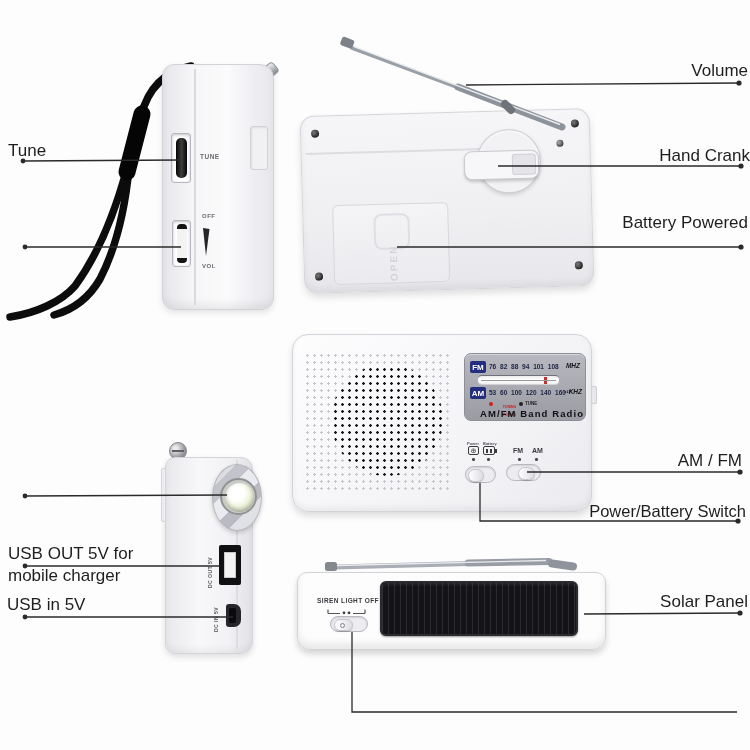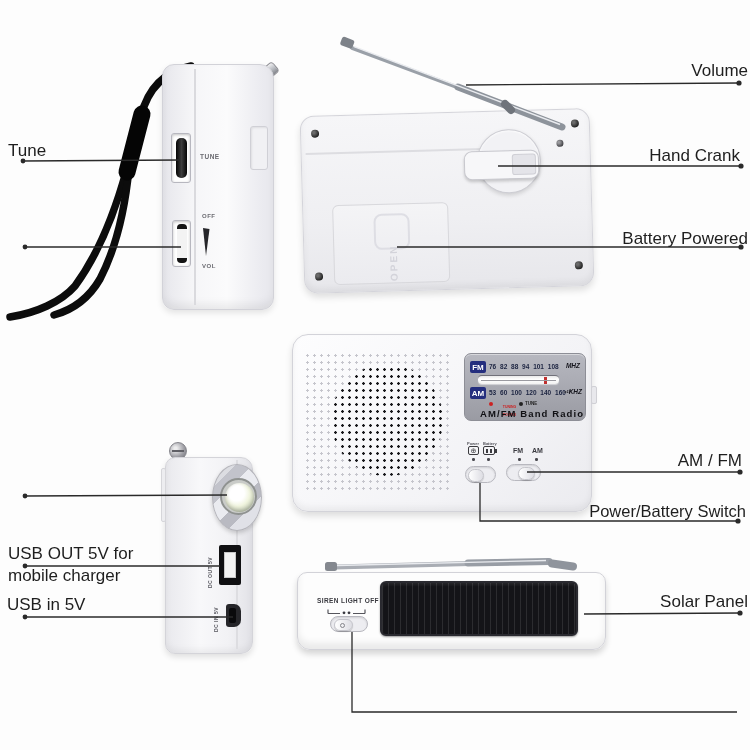--- a/index.html
+++ b/index.html
@@ -289,19 +289,19 @@
       <circle cx="740" cy="613" r="2.6" stroke="none"></circle>
       <polyline points="352,632 352,712 737,712" fill="none"></polyline>
     </g>
   </svg>
 
   <div class="callout" style="left:8px;top:140px;">Tune</div>
   <div class="callout" style="left:8px;top:543px;"><span>USB OUT 5V for</span><br><span>mobile charger</span></div>
   <div class="callout" style="left:7px;top:594px;">USB in 5V</div>
 
   <div class="callout right" style="right:2px;top:60px;">Volume</div>
-  <div class="callout right" style="right:10px;top:145px;">Hand Crank</div>
-  <div class="callout right" style="right:2px;top:228px;margin-left:15px;">Battery Powered</div>
+  <div class="callout right" style="right:0;top:145px;">Hand Crank</div>
+  <div class="callout right" style="right:2px;top:212px;margin-left:15px;">Battery Powered</div>
   <div class="callout right" style="right:8px;top:450px;">AM / FM</div>
   <div class="callout right" style="right:4px;top:500px;font-size:16.5px;">Power/Battery Switch</div>
   <div class="callout right" style="right:2px;top:591px;">Solar Panel</div>
 
 </div>
 
 </body></html>

